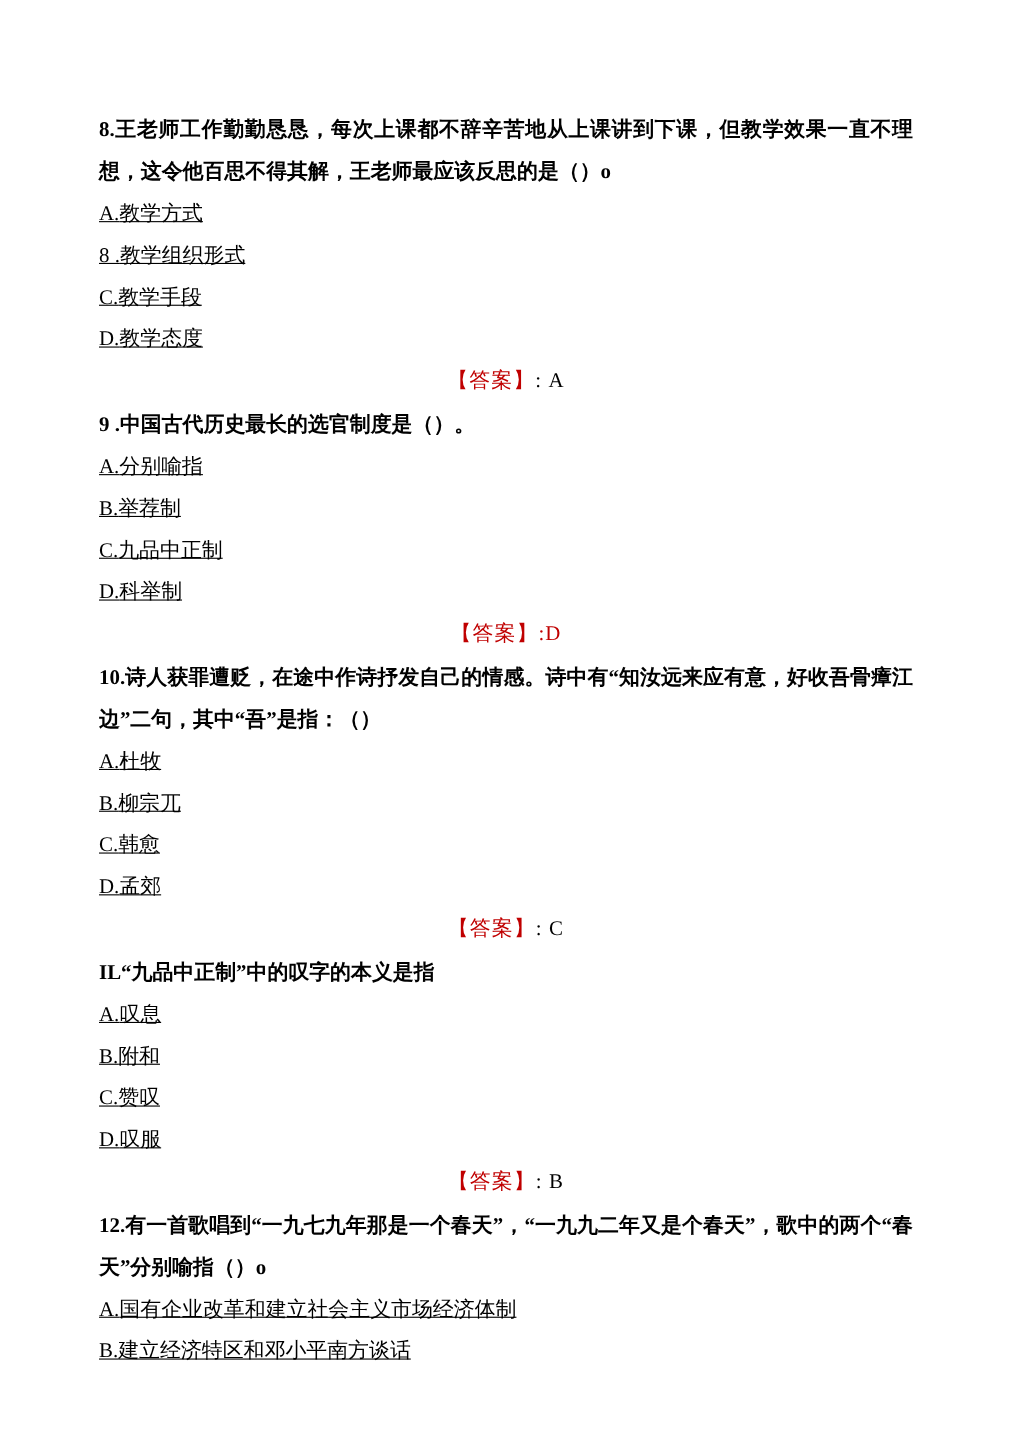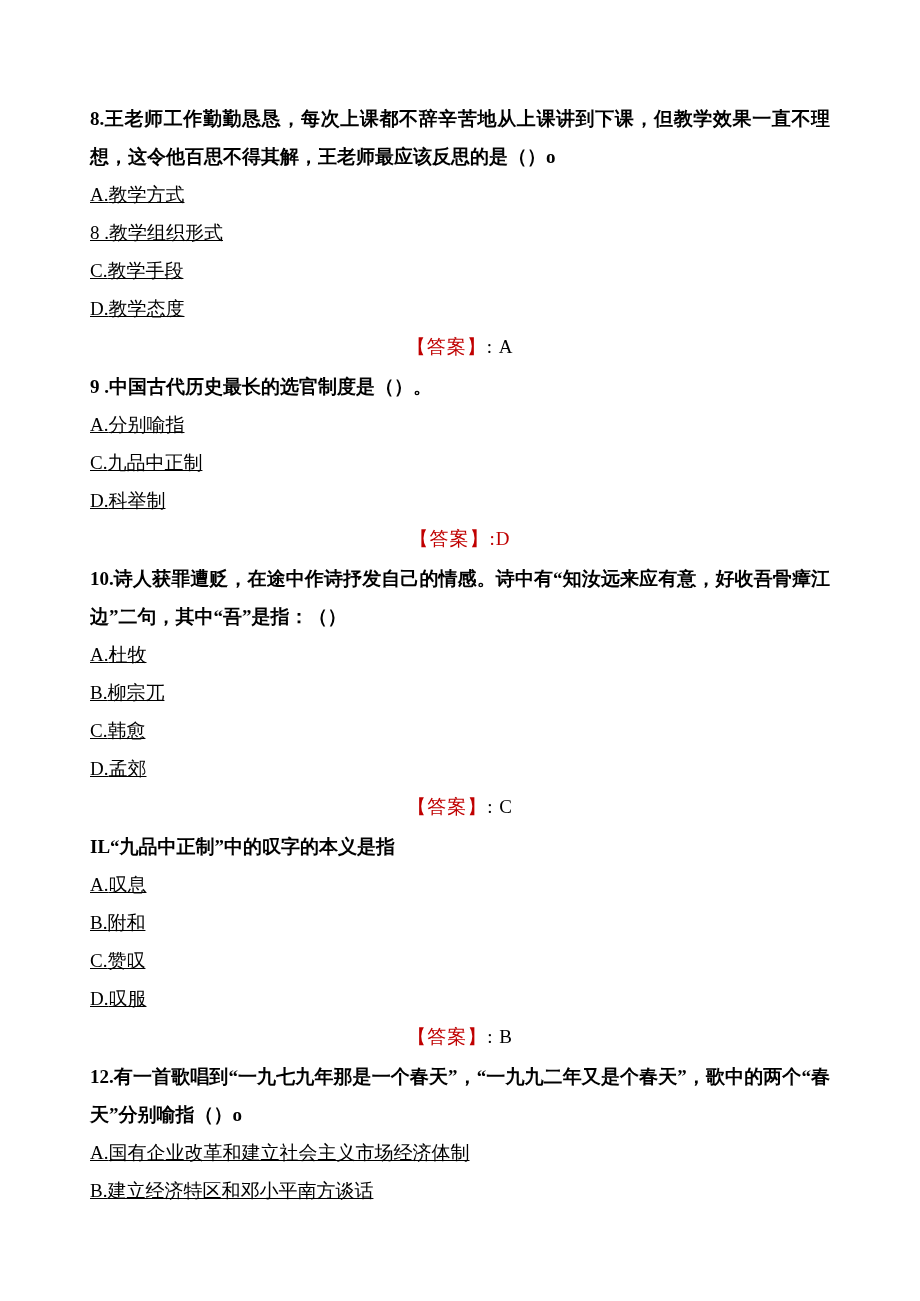--- a/index.html
+++ b/index.html
@@ -72,20 +72,23 @@
   </div>
 
   <div class="question-block">
     <div class="question-text">
       <span>9 .</span><span>中国古代历史最长的选官制度是（）。</span>
     </div>
     <div class="option">
       <span>A.</span><span>分别喻指</span>
     </div>
     <div class="option">
+      <span>B.</span><span>举荐制</span>
+    </div>
+    <div class="option">
       <span>C.</span><span>九品中正制</span>
     </div>
     <div class="option">
       <span>D.</span><span>科举制</span>
     </div>
     <div class="answer">
       <span class="bracket-red">【</span><span class="label-red">答案</span><span class="bracket-red">】</span><span class="value-red">:D</span>
     </div>
   </div>
 

